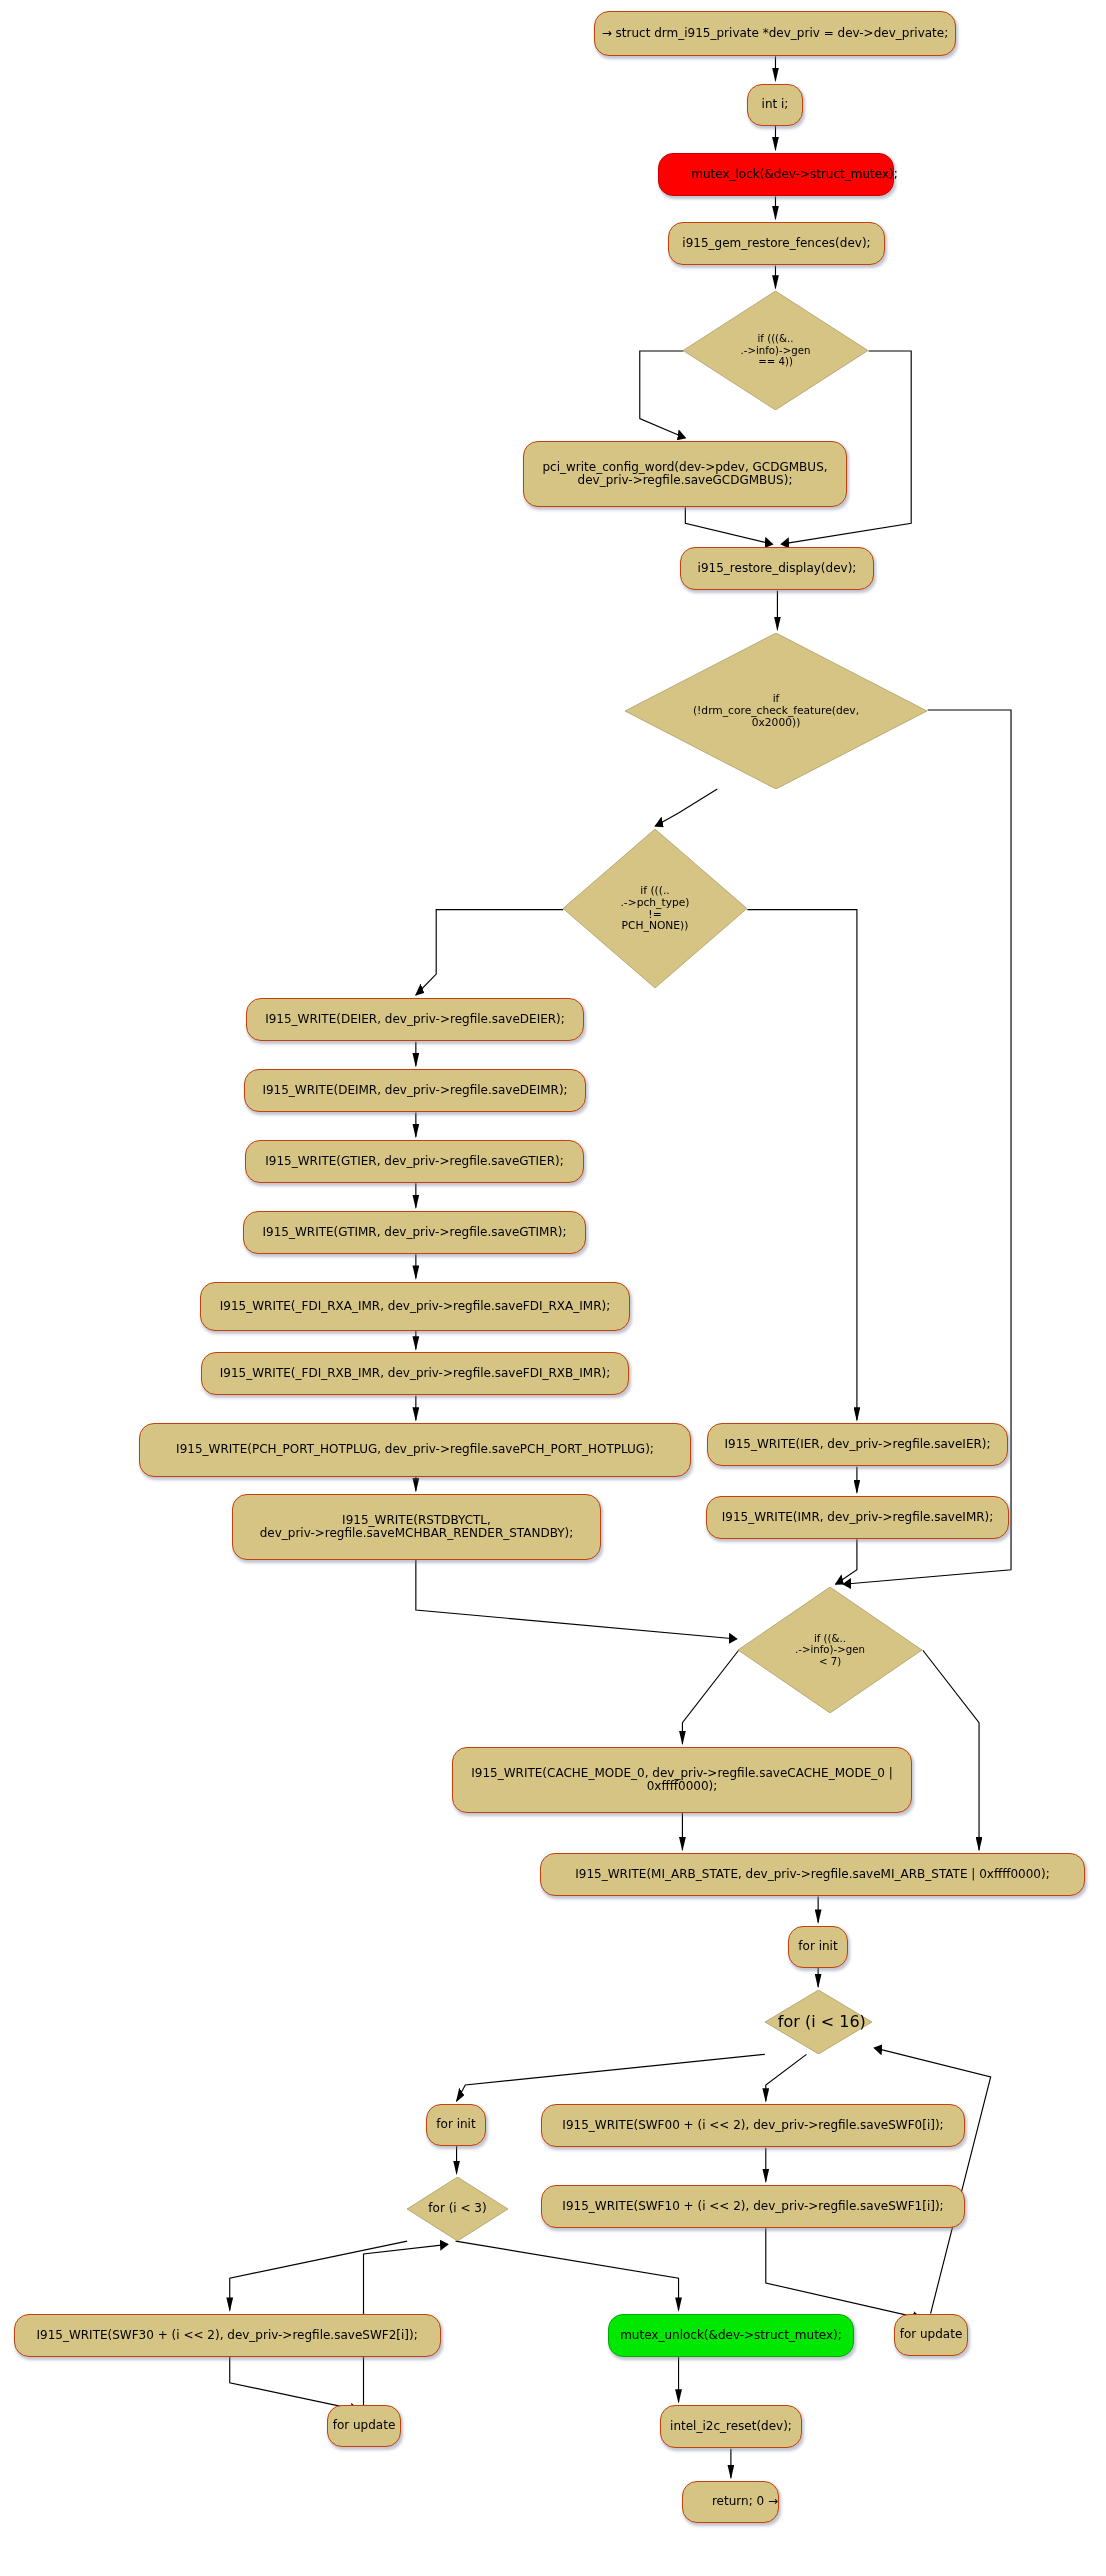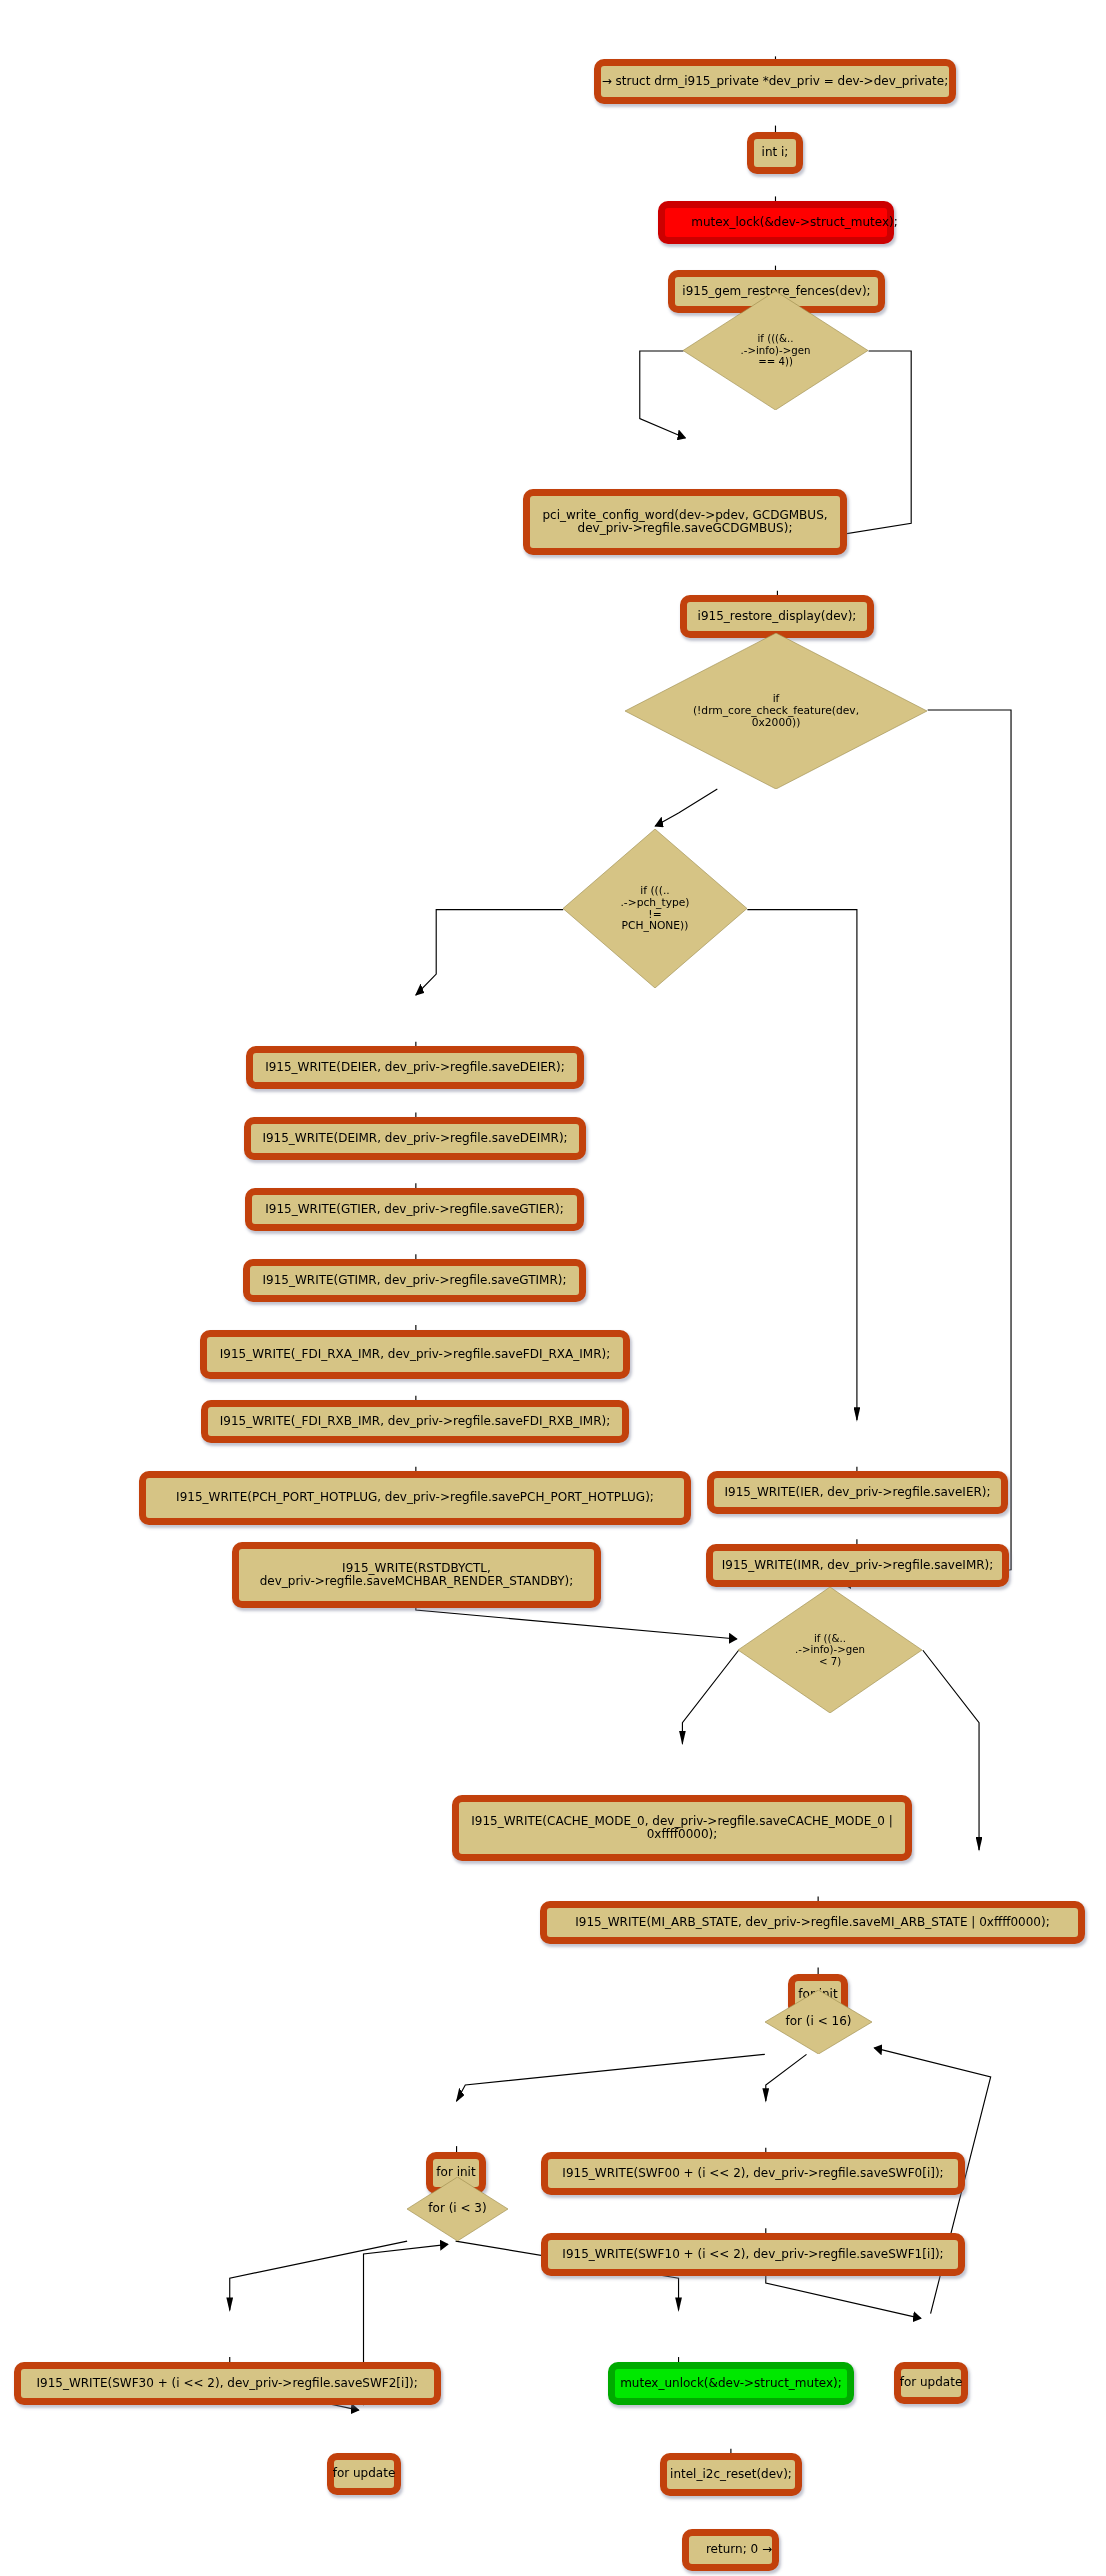--- a/index.html
+++ b/index.html
@@ -28,25 +28,24 @@
     box-sizing: border-box;
     display: flex;
     align-items: center;
     justify-content: center;
     text-align: center;
     color: #000000;
     line-height: 1.12;
     white-space: pre;
   }
   .node.rect {
-    border: 7px solid #c2410c;
-    border-radius: 10px;
+    border: 1px solid #c2410c;
+    border-radius: 15px;
     background: #d6c485;
     box-shadow: 1.9px 2.9px 2.9px rgba(120,125,150,0.45);
-    margin-top: 48px;
   }
   .node.rect.red {
     background: #ff0000;
     border-color: #cc0000;
     padding-left: 37px;
   }
   .node.rect.green {
     background: #00e800;
     border-color: #00aa00;
   }
@@ -155,21 +154,21 @@
       <div class="node rect" style="left: 706px; top: 1496px; width: 303px; height: 43px; font-size: 12px;"><div>I915_WRITE(IMR, dev_priv-&gt;regfile.saveIMR);</div></div>
       <div class="node diamond" style="left: 738px; top: 1587px; width: 184px; height: 126px; font-size: 10.2px;"><svg class="diamond-shape" viewBox="0 0 100 100" preserveAspectRatio="none">
           <polygon points="50,0 100,50 50,100 0,50" fill="#d6c485" stroke="#9a8a4a" stroke-width="0.6" vector-effect="non-scaling-stroke"></polygon>
         </svg><div class="diamond-label">if ((&amp;..
 .-&gt;info)-&gt;gen
 &lt; 7)</div></div>
       <div class="node rect" style="left: 452px; top: 1747px; width: 460px; height: 66px; font-size: 12px;"><div>I915_WRITE(CACHE_MODE_0, dev_priv-&gt;regfile.saveCACHE_MODE_0 |
 0xffff0000);</div></div>
       <div class="node rect" style="left: 540px; top: 1853px; width: 545px; height: 43px; font-size: 12px;"><div>I915_WRITE(MI_ARB_STATE, dev_priv-&gt;regfile.saveMI_ARB_STATE | 0xffff0000);</div></div>
       <div class="node rect" style="left: 788px; top: 1926px; width: 60px; height: 42px; font-size: 12px;"><div>for init</div></div>
-      <div class="node diamond" style="left: 765px; top: 1990px; width: 107px; height: 64px; font-size: 12px;"><svg class="diamond-shape" viewBox="0 0 100 100" preserveAspectRatio="none">
+      <div class="node diamond" style="left: 765px; top: 1990px; width: 107px; height: 64px; font-size: 16px;"><svg class="diamond-shape" viewBox="0 0 100 100" preserveAspectRatio="none">
           <polygon points="50,0 100,50 50,100 0,50" fill="#d6c485" stroke="#9a8a4a" stroke-width="0.6" vector-effect="non-scaling-stroke"></polygon>
         </svg><div class="diamond-label">for (i &lt; 16)</div></div>
       <div class="node rect" style="left: 426px; top: 2104px; width: 60px; height: 42px; font-size: 12px;"><div>for init</div></div>
       <div class="node rect" style="left: 541px; top: 2104px; width: 424px; height: 43px; font-size: 12px;"><div>I915_WRITE(SWF00 + (i &lt;&lt; 2), dev_priv-&gt;regfile.saveSWF0[i]);</div></div>
       <div class="node diamond" style="left: 407px; top: 2177px; width: 101px; height: 64px; font-size: 12px;"><svg class="diamond-shape" viewBox="0 0 100 100" preserveAspectRatio="none">
           <polygon points="50,0 100,50 50,100 0,50" fill="#d6c485" stroke="#9a8a4a" stroke-width="0.6" vector-effect="non-scaling-stroke"></polygon>
         </svg><div class="diamond-label">for (i &lt; 3)</div></div>
       <div class="node rect" style="left: 541px; top: 2185px; width: 424px; height: 43px; font-size: 12px;"><div>I915_WRITE(SWF10 + (i &lt;&lt; 2), dev_priv-&gt;regfile.saveSWF1[i]);</div></div>
       <div class="node rect" style="left: 13.6px; top: 2314px; width: 427px; height: 43px; font-size: 12px;"><div>I915_WRITE(SWF30 + (i &lt;&lt; 2), dev_priv-&gt;regfile.saveSWF2[i]);</div></div>
       <div class="node rect green" style="left: 608px; top: 2314px; width: 246px; height: 43px; font-size: 12px;"><div>mutex_unlock(&amp;dev-&gt;struct_mutex);</div></div>

